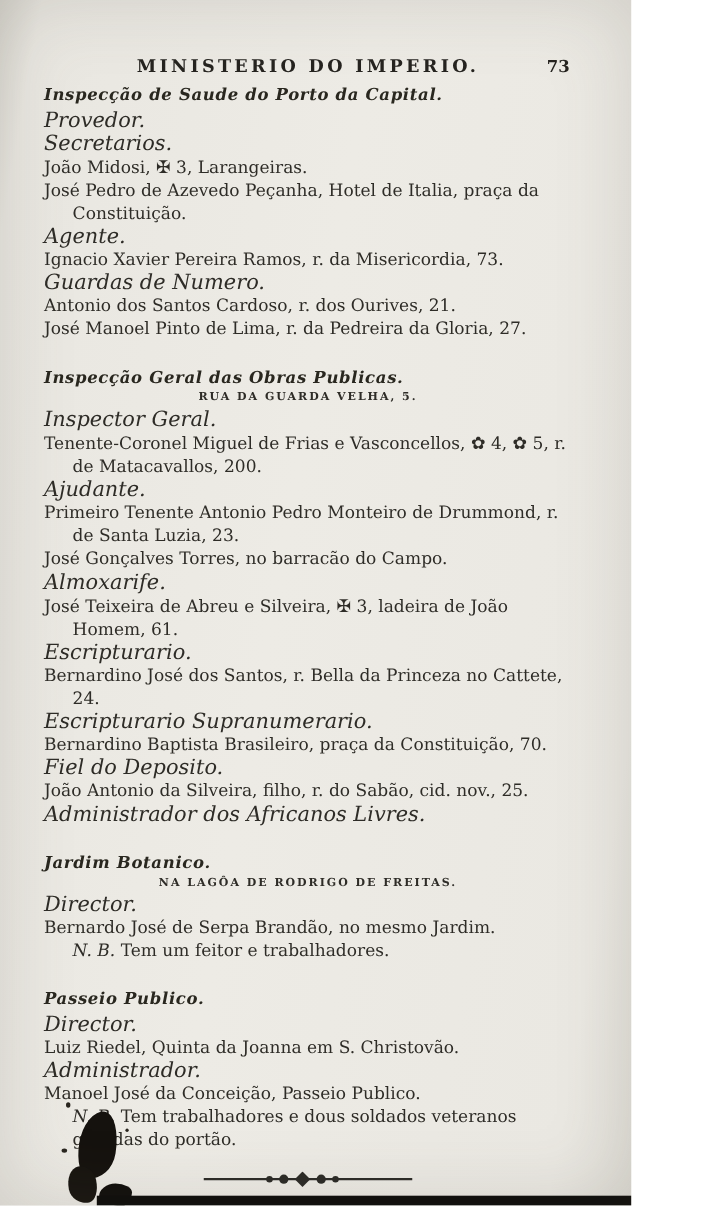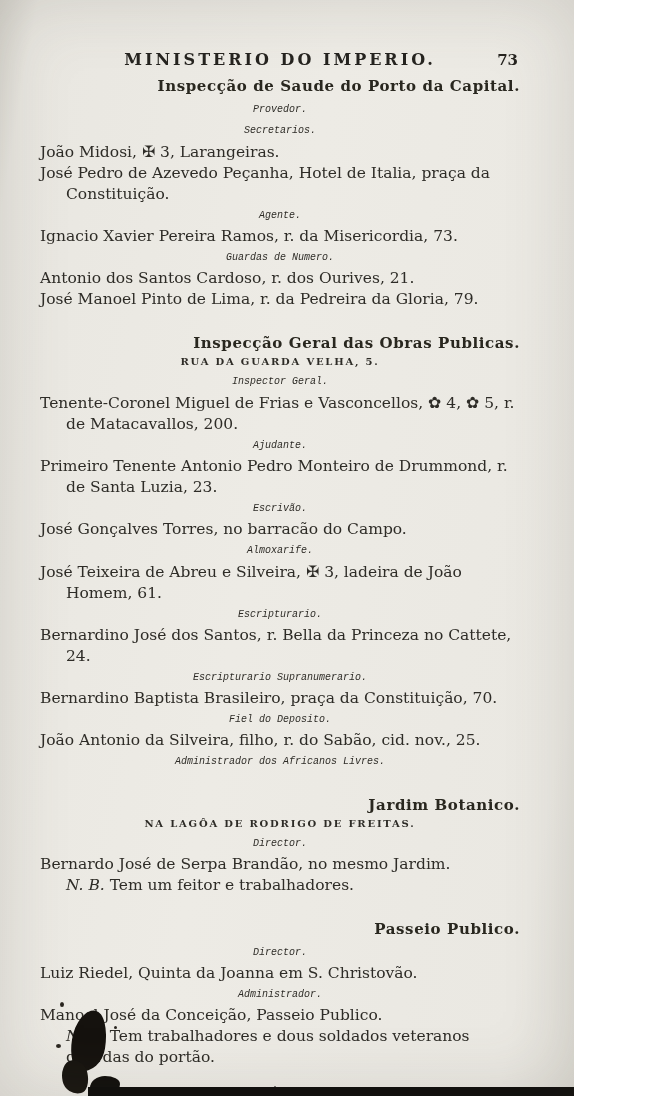--- a/index.html
+++ b/index.html
@@ -33,41 +33,40 @@
     color: #262420;
   }
   .page-number {
     position: absolute; right: 2px; top: 1px;
     letter-spacing: 0; font-size: 15px; font-weight: bold;
   }
 
   .sec-title {
     font-size: 15px;
     font-weight: bold;
-    text-align: right;
+    text-align: left;
     margin: 24px 0 4px 0;
     letter-spacing: 0.6px;
     color: #29271f;
+    font-style: italic;
   }
   section:first-of-type .sec-title { margin-top: 8px; }
 
   .sec-subtitle {
     text-align: center;
     font-size: 10px;
     letter-spacing: 1.8px;
     margin: 2px 0 4px 0;
     font-weight: 600;
   }
 
   .role {
-    text-align: center;
     font-style: italic;
-    font-size: 10px;
+    font-size: 19px;
     line-height: 21px;
-    font-family: Liberation Mono, monospace;
   }
 
   .entry {
     margin: 0;
     font-size: 15.5px;
     line-height: 21px;
     padding-left: 26px;
     text-indent: -26px;
   }
 
@@ -148,30 +147,29 @@
         <section>
           <h2 class="sec-title">Inspecção de Saude do Porto da Capital.</h2>
           <div class="role">Provedor.</div>
           <div class="role">Secretarios.</div>
           <p class="entry">João Midosi, <span class="medal">✠</span> 3, Larangeiras.</p>
           <p class="entry">José Pedro de Azevedo Peçanha, Hotel de Italia, praça da Constituição.</p>
           <div class="role">Agente.</div>
           <p class="entry">Ignacio Xavier Pereira Ramos, r. da Misericordia, 73.</p>
           <div class="role">Guardas de Numero.</div>
           <p class="entry">Antonio dos Santos Cardoso, r. dos Ourives, 21.</p>
-          <p class="entry">José Manoel Pinto de Lima, r. da Pedreira da Gloria, 79.</p>
+          <p class="entry">José Manoel Pinto de Lima, r. da Pedreira da Gloria, 27.</p>
         </section>
         <section>
           <h2 class="sec-title">Inspecção Geral das Obras Publicas.</h2>
           <div class="sec-subtitle">RUA DA GUARDA VELHA, 5.</div>
           <div class="role">Inspector Geral.</div>
           <p class="entry">Tenente-Coronel Miguel de Frias e Vasconcellos, <span class="medal">✿</span> 4, <span class="medal">✿</span> 5, r. de Matacavallos, 200.</p>
           <div class="role">Ajudante.</div>
           <p class="entry">Primeiro Tenente Antonio Pedro Monteiro de Drummond, r. de Santa Luzia, 23.</p>
-          <div class="role">Escrivão.</div>
           <p class="entry">José Gonçalves Torres, no barracão do Campo.</p>
           <div class="role">Almoxarife.</div>
           <p class="entry">José Teixeira de Abreu e Silveira, <span class="medal">✠</span> 3, ladeira de João Homem, 61.</p>
           <div class="role">Escripturario.</div>
           <p class="entry">Bernardino José dos Santos, r. Bella da Princeza no Cattete, 24.</p>
           <div class="role">Escripturario Supranumerario.</div>
           <p class="entry">Bernardino Baptista Brasileiro, praça da Constituição, 70.</p>
           <div class="role">Fiel do Deposito.</div>
           <p class="entry">João Antonio da Silveira, filho, r. do Sabão, cid. nov., 25.</p>
           <div class="role">Administrador dos Africanos Livres.</div>

